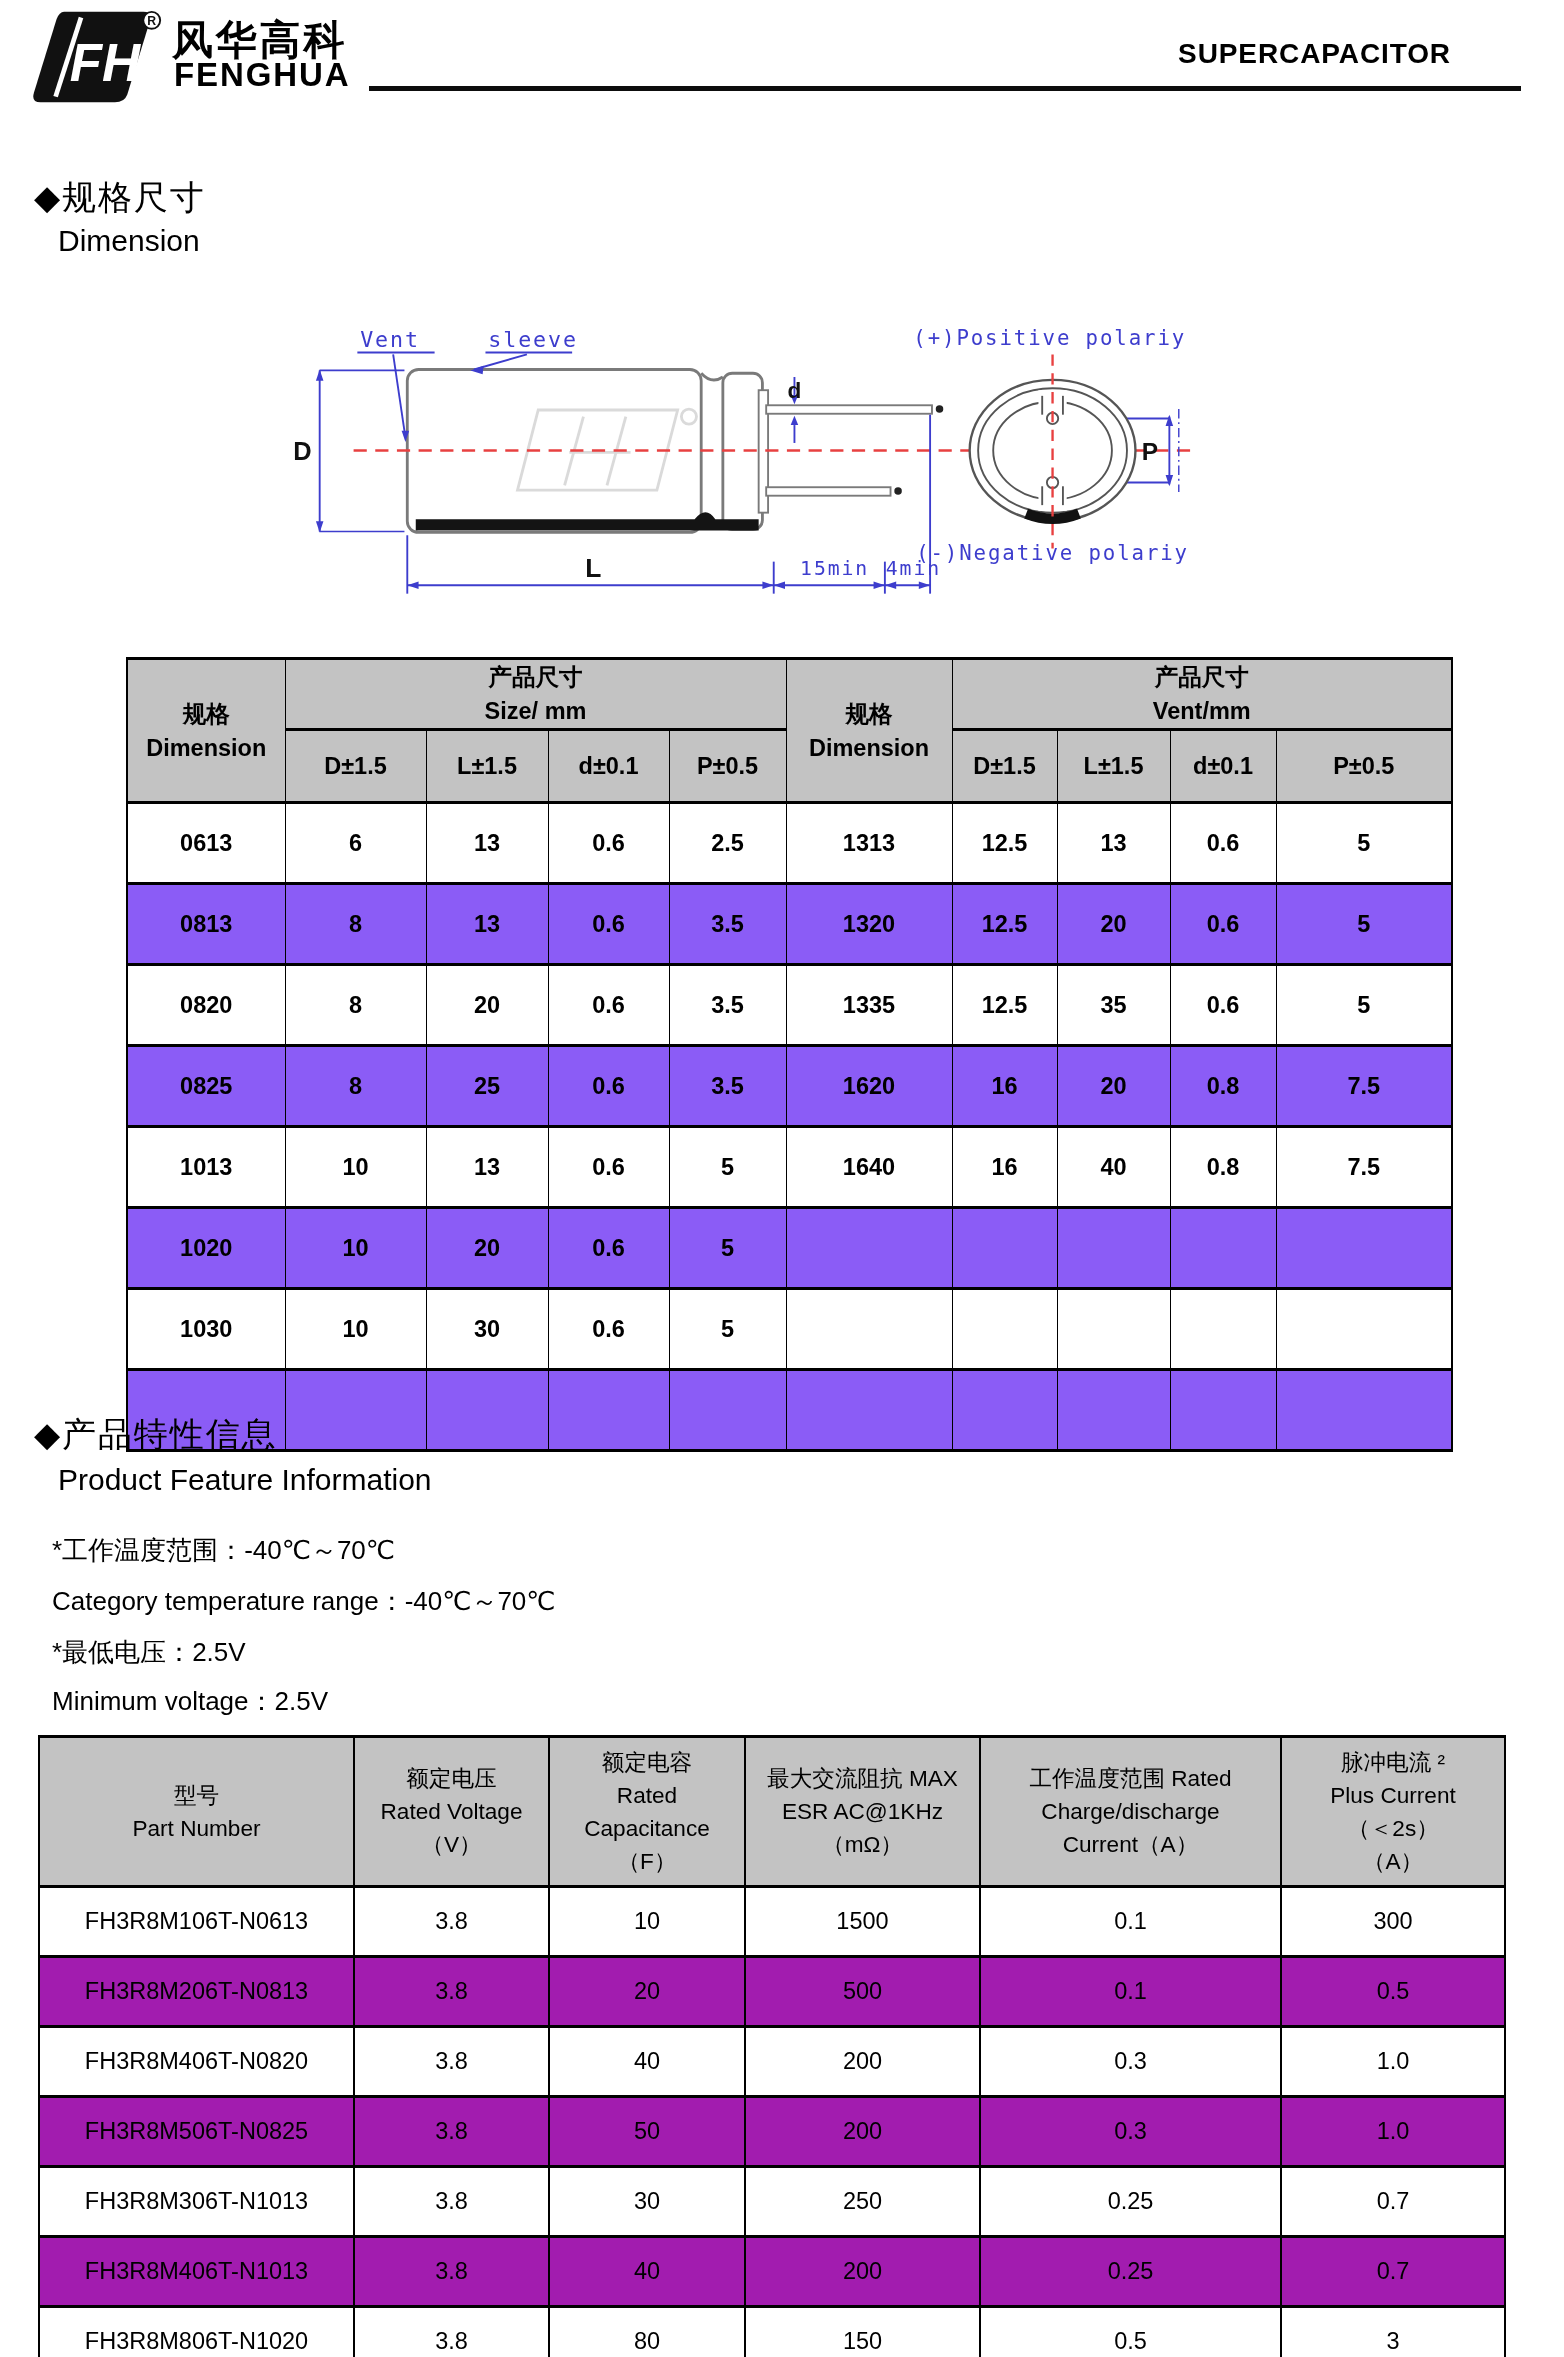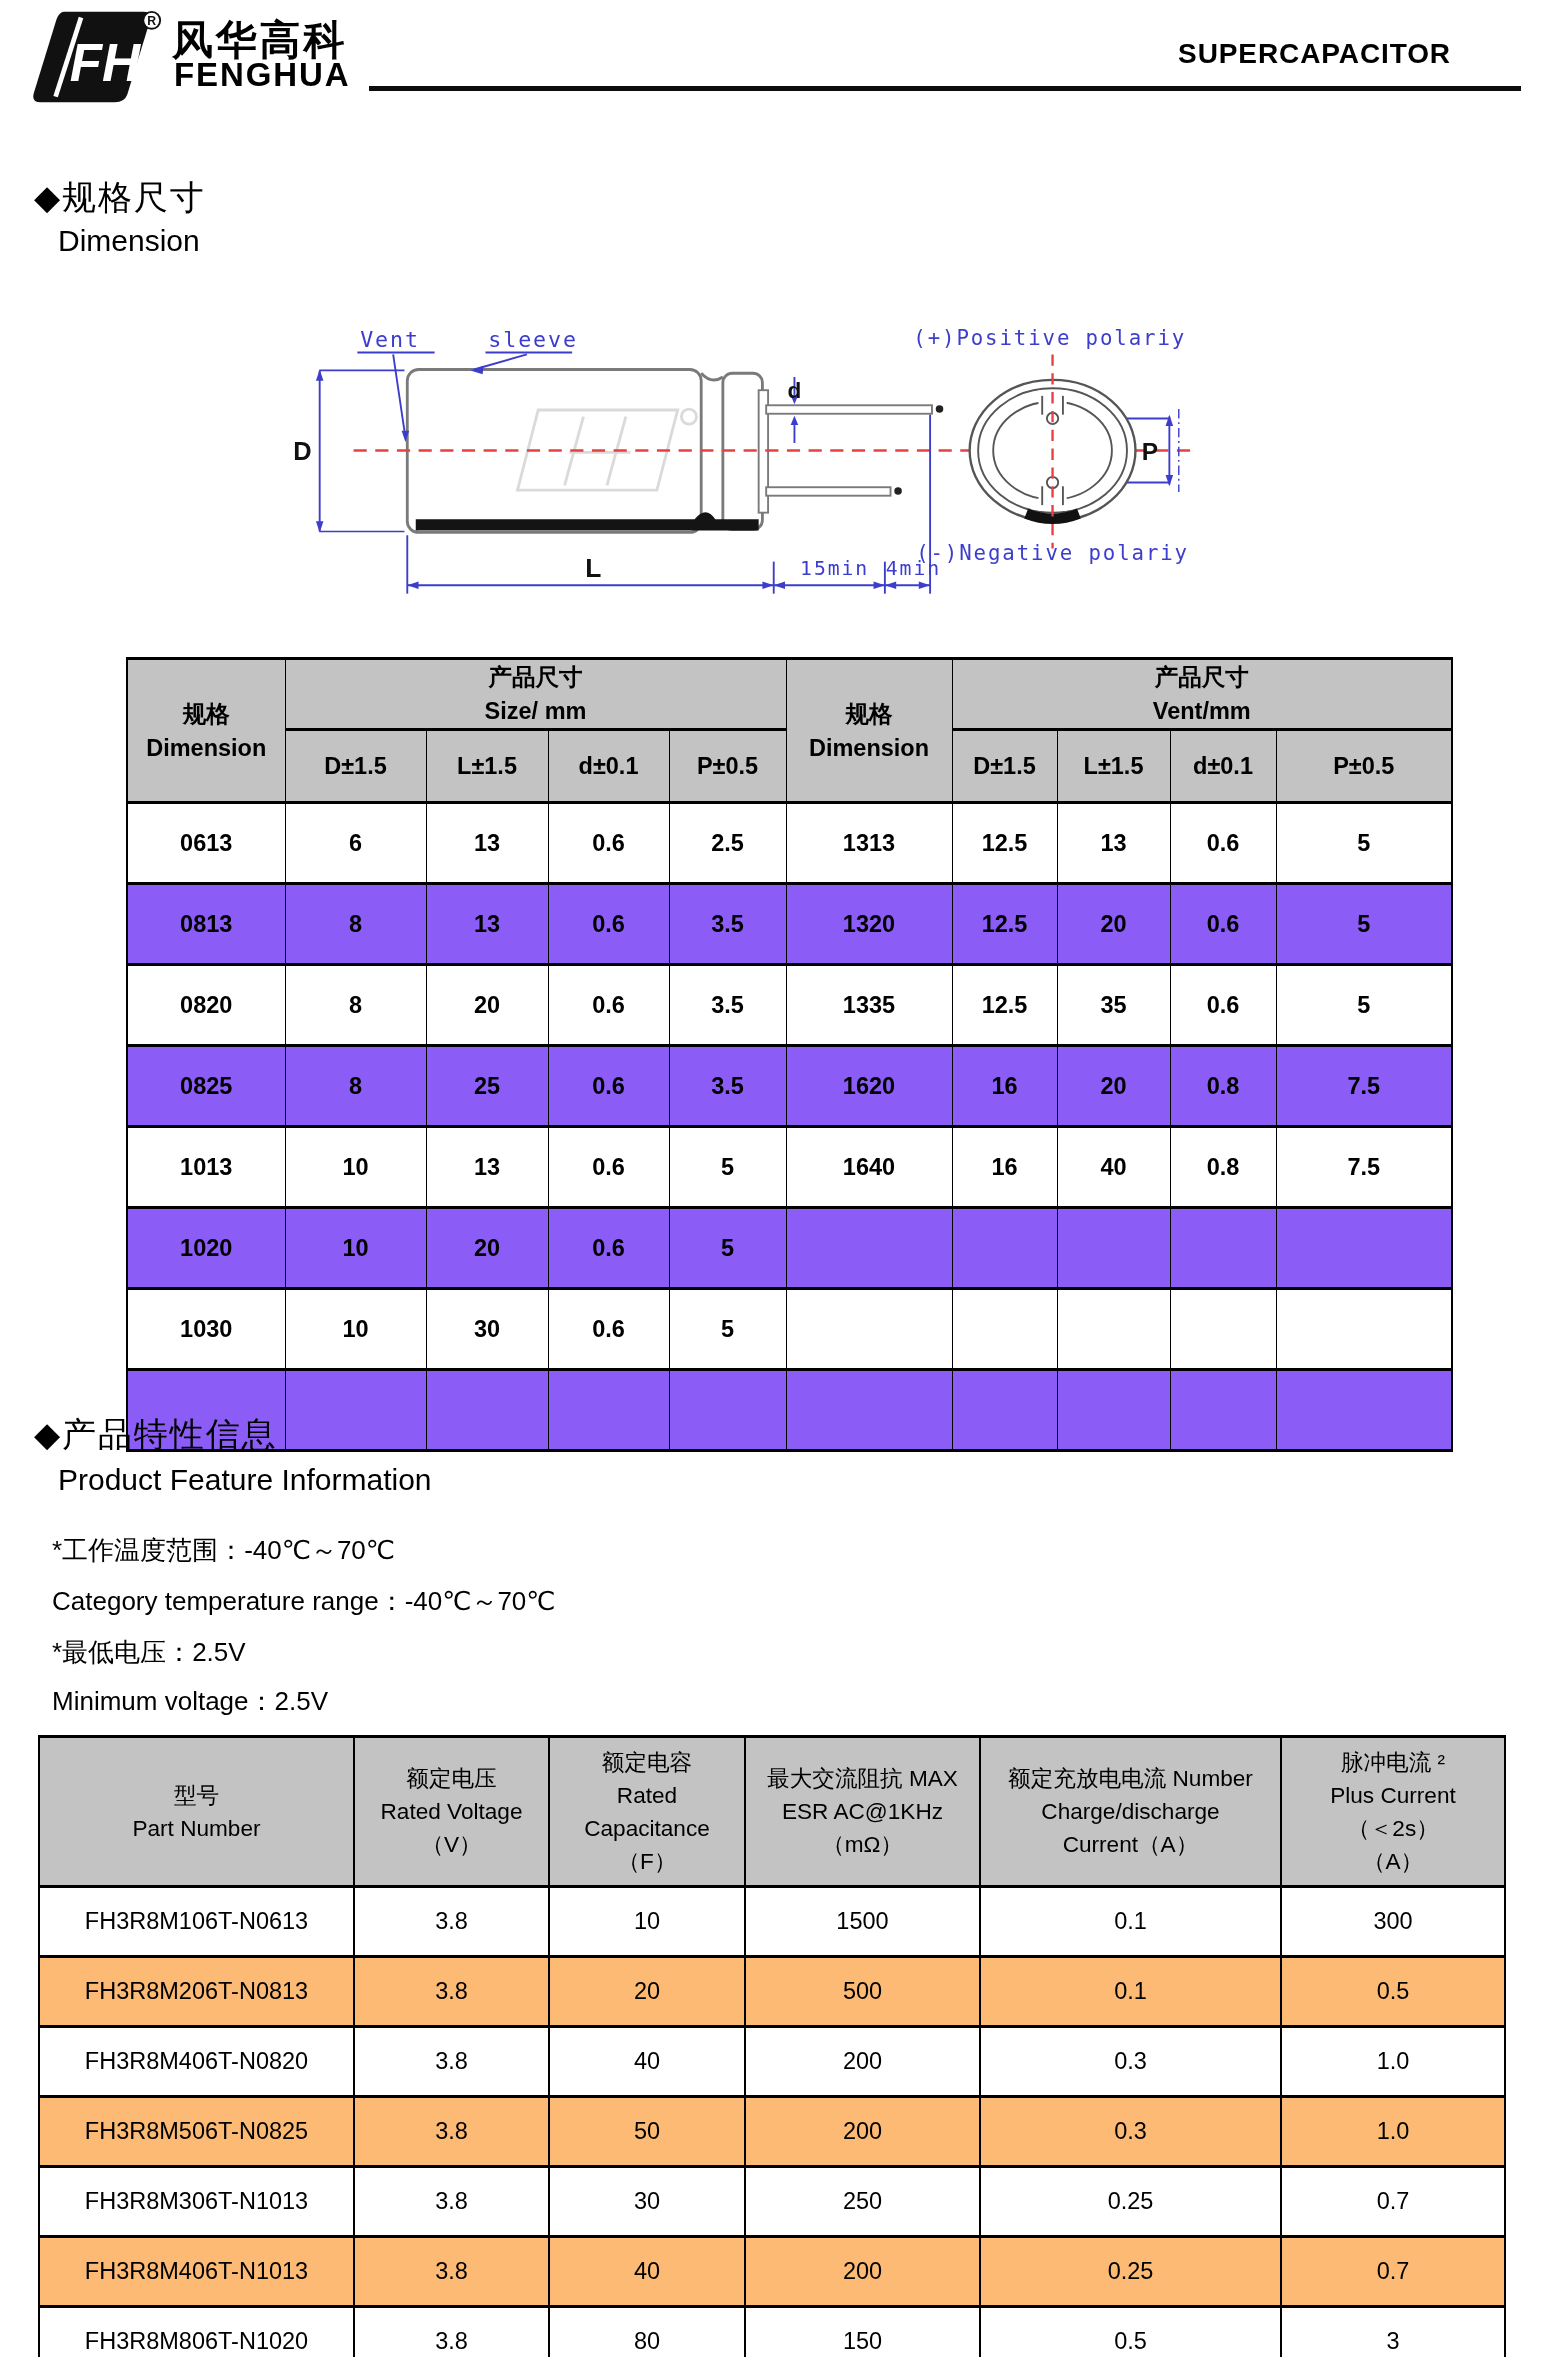--- a/index.html
+++ b/index.html
@@ -43,21 +43,21 @@
   .feattab table{width:1467px;border:2.8px solid #000}
   .feattab th,.feattab td{
     border-left:2.8px solid #000;border-right:2.8px solid #000;
     border-top:3.8px solid #000;border-bottom:3.8px solid #000;
     font-size:23.5px;font-weight:normal;
   }
   .feattab thead tr{height:150px}
   .feattab thead th{background:#c3c3c3;font-size:22.6px}
   .feattab thead th div{line-height:33px}
   .feattab tbody tr{height:70px}
-  .feattab tbody tr.gray td{background:#fdba74}
+  .feattab tbody tr.gray td{background:#a21caf}
 
   
   .cadtext{font-family:"DejaVu Sans Mono",monospace;letter-spacing:2px}
 </style>
 </head>
 <body>
 
 <svg class="abs" style="left:32px;top:9.4px" width="132" height="98" viewBox="0 0 140 104">
   <path d="M34,3 L118,3 Q128,3 125,13 L101,91 Q98,99 88,99 L9,99 Q-1,99 2,89 L26,11 Q29,3 34,3 Z" fill="#111"></path>
   <line x1="25" y1="93" x2="52" y2="9" stroke="#fff" stroke-width="5"></line>
@@ -352,21 +352,21 @@
             <div>Rated</div>
             <div>Capacitance</div>
             <div>（F）</div>
           </th>
         <th>
             <div>最大交流阻抗 MAX</div>
             <div>ESR AC@1KHz</div>
             <div>（mΩ）</div>
           </th>
         <th>
-            <div>额定充放电电流  Number</div>
+            <div>工作温度范围  Rated</div>
             <div>Charge/discharge</div>
             <div>Current（A）</div>
           </th>
         <th>
             <div>脉冲电流 ²</div>
             <div>Plus Current</div>
             <div>（＜2s）</div>
             <div>（A）</div>
           </th>
       </tr>

